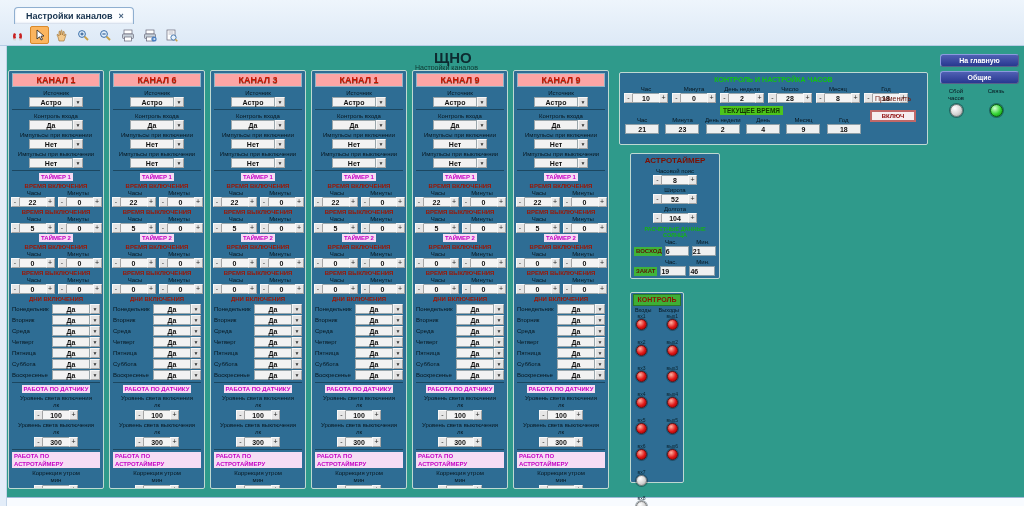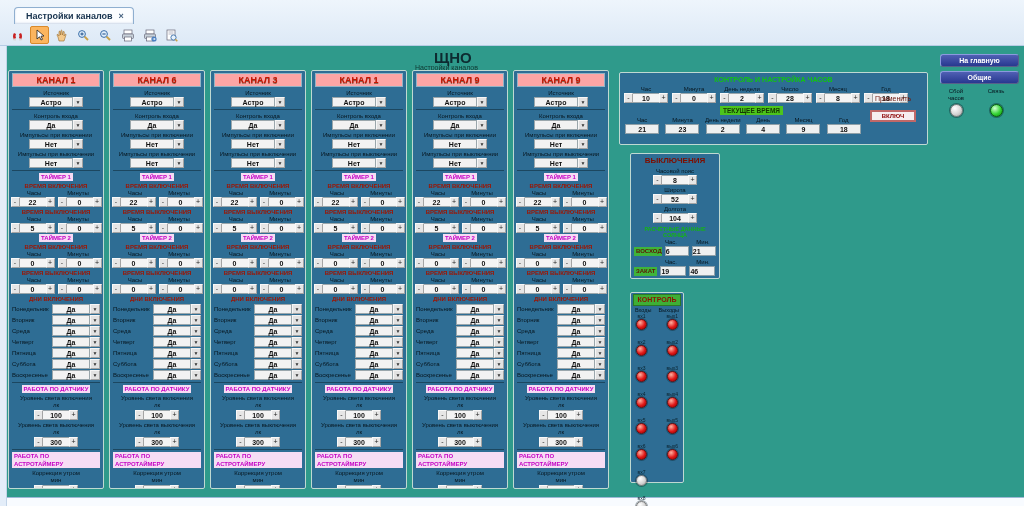--- a/index.html
+++ b/index.html
@@ -1402,21 +1402,21 @@
         <div class="robox">18</div>
       </div>
     </div>
     <div class="apply-box">
       <div class="apply-lbl">Применить</div>
       <button class="apply-btn">ВКЛЮЧ</button>
     </div>
   </div>
 
   <div class="astro">
-    <div class="astro-title">ВЫКЛЮЧЕНИЯ</div>
+    <div class="astro-title">АСТРОТАЙМЕР</div>
     <div>
       <div class="aparam">
         <div class="albl">Часовой пояс</div>
         <div class="stepper">
             <button class="sbtn">-</button>
             <span class="sval">8</span>
             <button class="sbtn">+</button>
           </div>
       </div>
 

